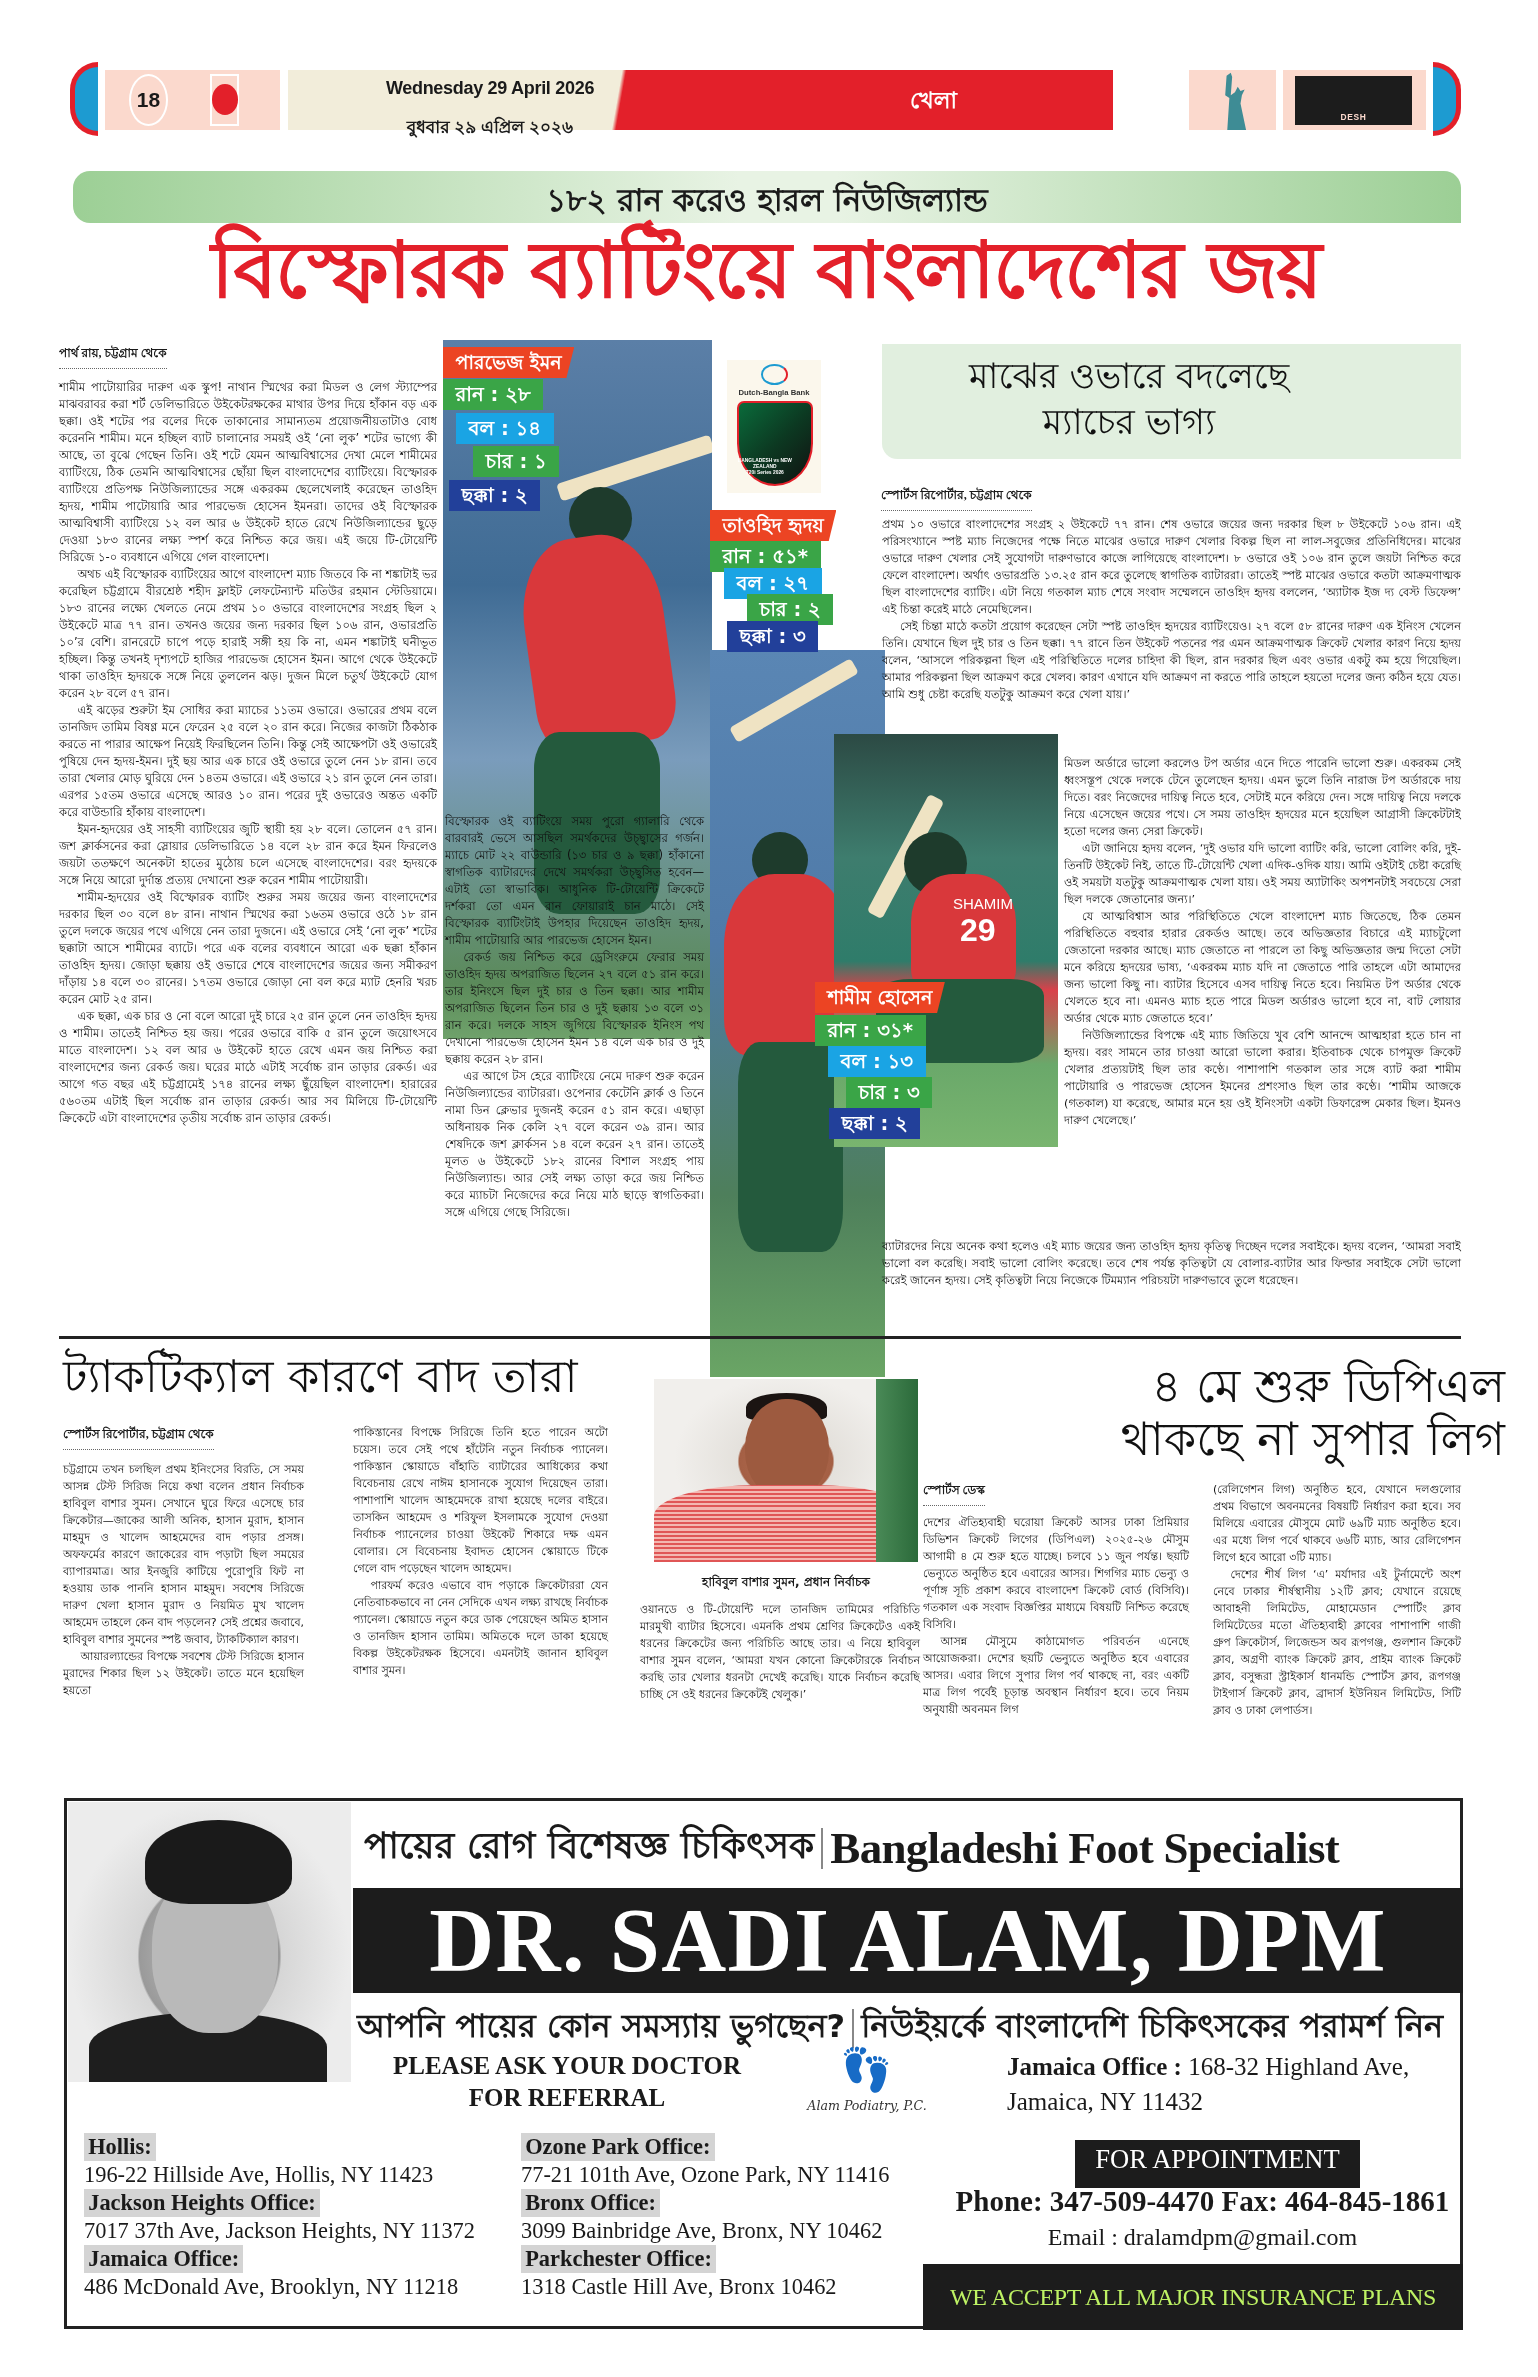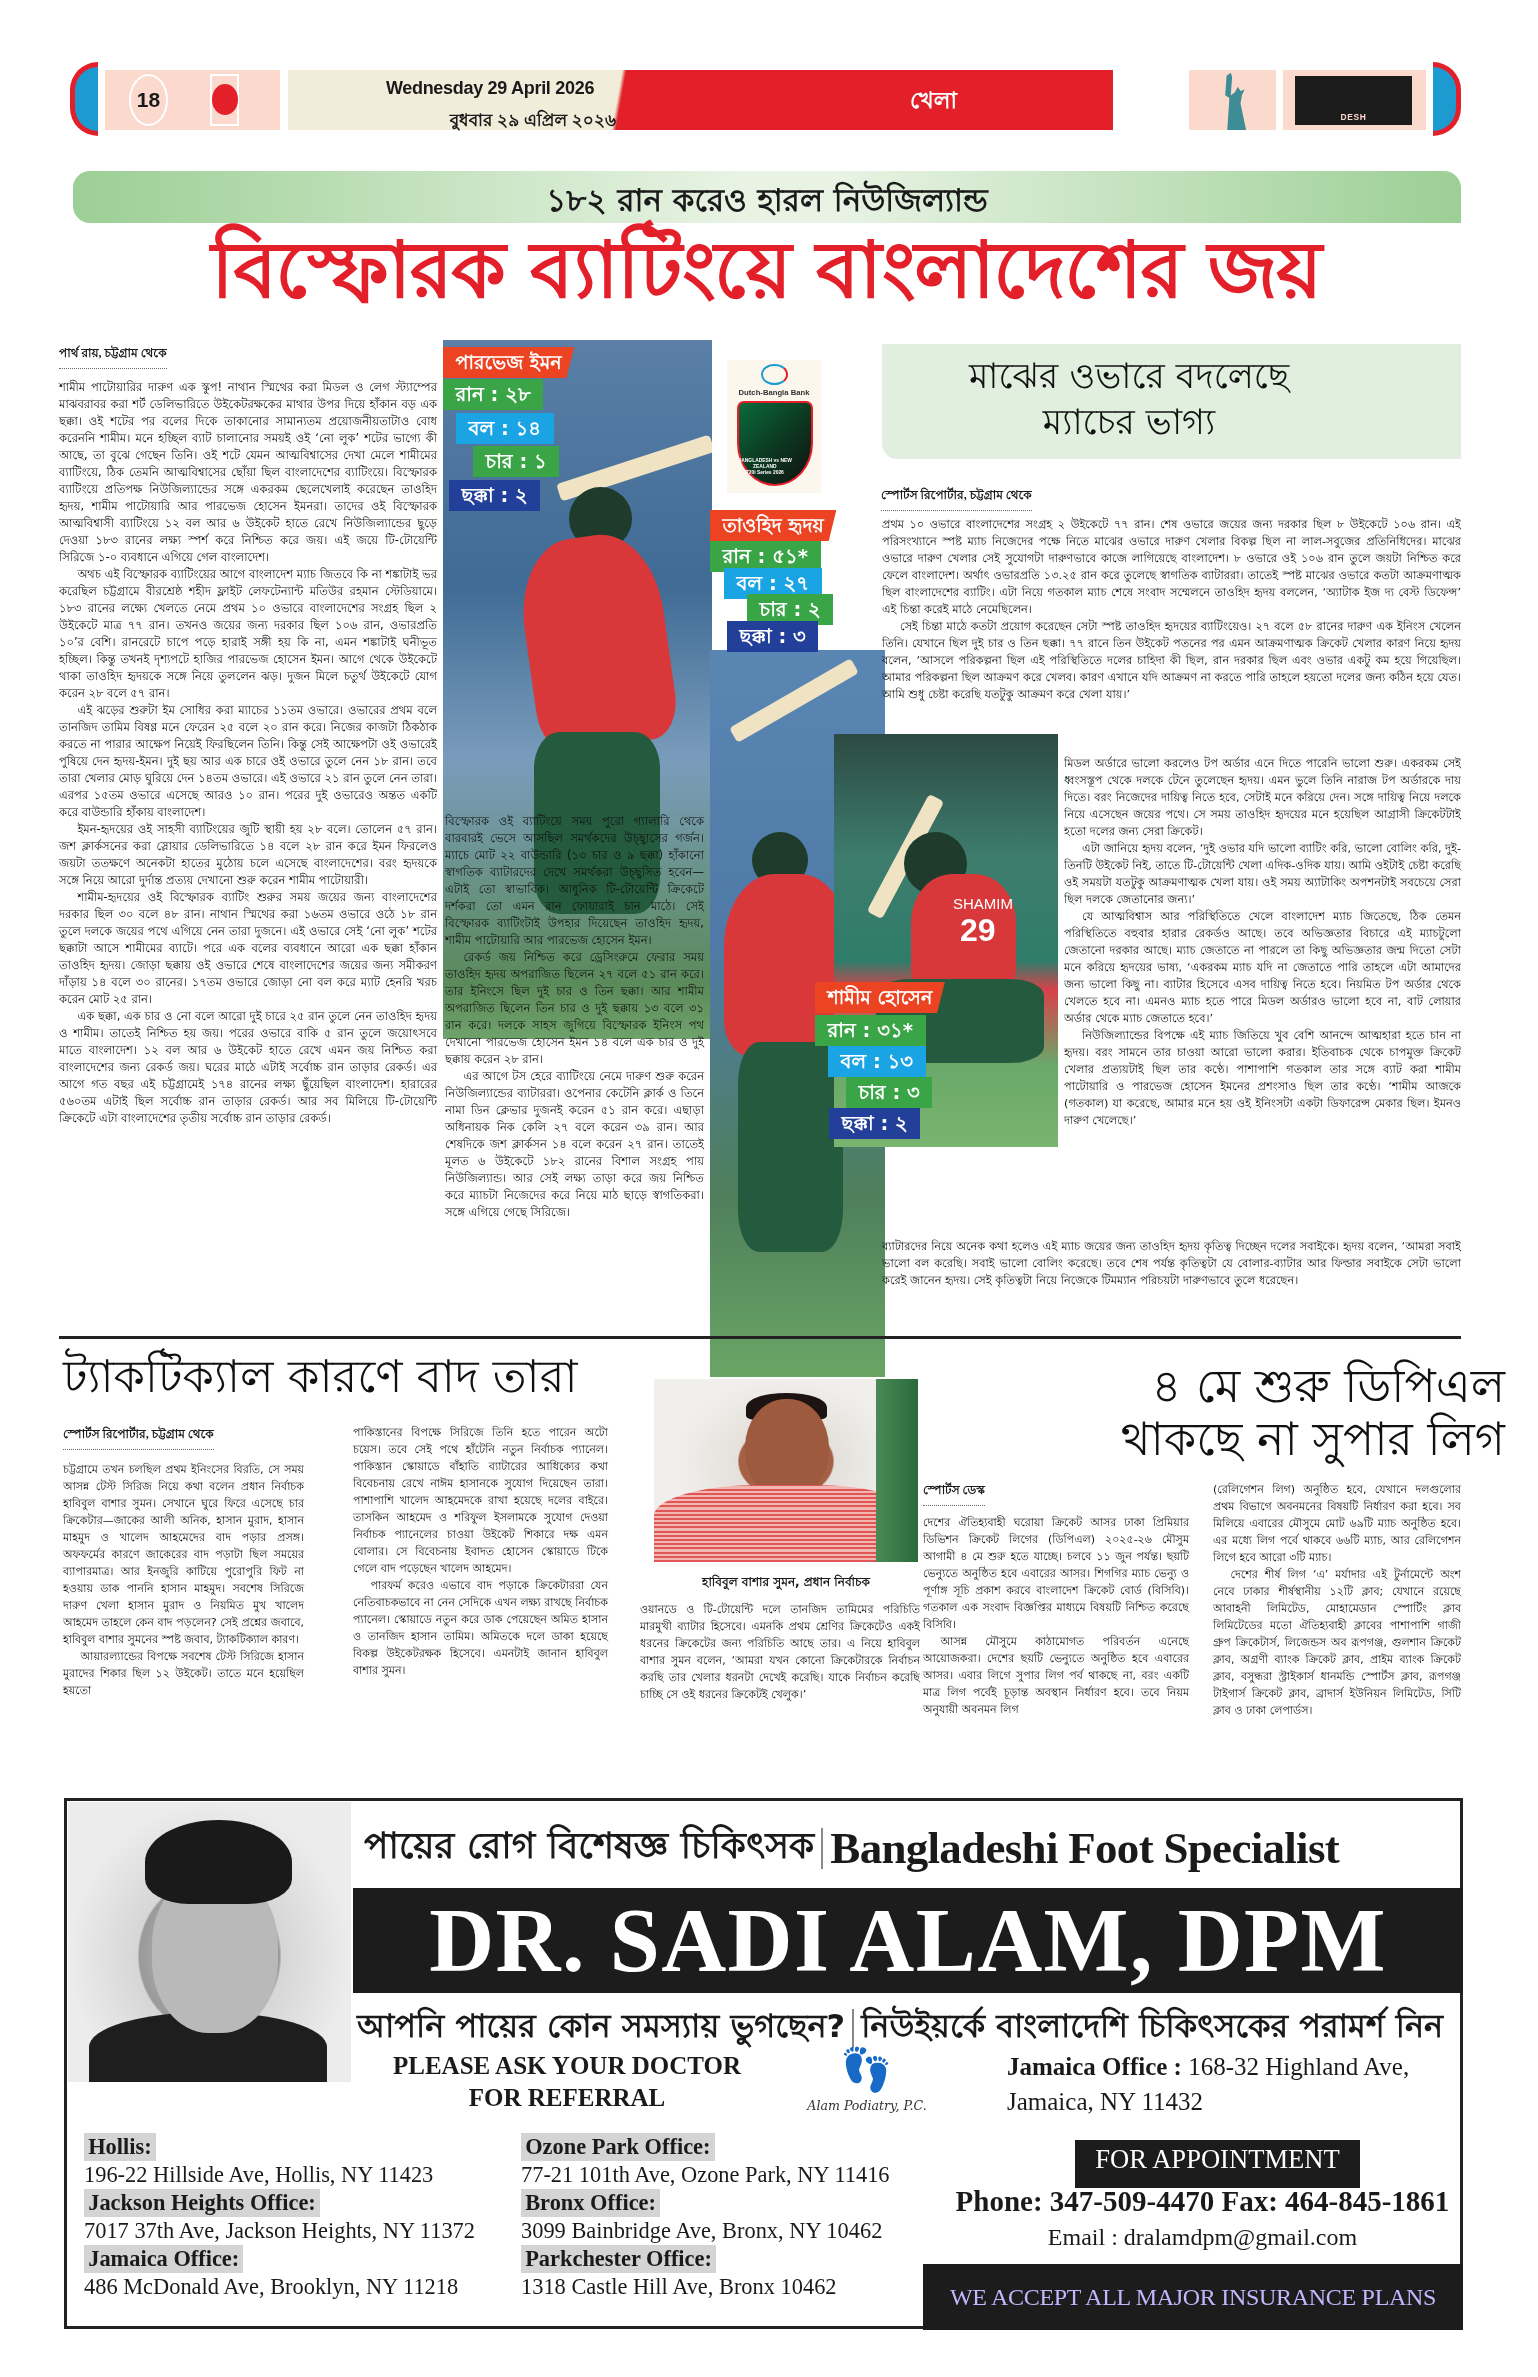--- a/index.html
+++ b/index.html
@@ -8,21 +8,21 @@
   .abs { position: absolute; }
   .hdr-cap-l { left: 70px; top: 62px; width: 28px; height: 74px; border-radius: 37px 0 0 37px; border: 5.6px solid #e3202a; border-right: none; background: #1d9bd1; }
   .hdr-cap-r { left: 1433px; top: 62px; width: 28px; height: 74px; border-radius: 0 37px 37px 0; border: 5.6px solid #e3202a; border-left: none; background: #1d9bd1; }
   .pg-box { left: 105px; top: 70px; width: 175px; height: 60px; background: #fbd9cd; }
   .pg-num { left: 129px; top: 74px; width: 39px; height: 52px; border-radius: 50%; border: 2.1px solid #fff; font-family: "Liberation Sans", sans-serif; font-weight: bold; font-size: 21px; display:flex; align-items:center; justify-content:center; }
   .flag { left: 206px; top: 74px; width: 38px; height: 52px; }
   .flag .pole { position:absolute; left:4.2px; top:0; width:29px; height:52px; border:2.8px solid #fff; }
   .flag .dot { position:absolute; left:5.6px; top:9.8px; width:26.6px; height:31px; border-radius:50%; background:#e3202a; }
   .date-box { left: 288px; top: 70px; width: 825px; height: 60px; background: linear-gradient(100deg, #f2edda 0%, #f2edda 40%, #e3202a 40.5%, #e3202a 100%); overflow:hidden; }
   .date-en { left: 364px; top: 78px; width: 252px; font-family: "Liberation Sans", sans-serif; font-weight: bold; font-size: 18px; letter-spacing: -0.3px; text-align: center; }
-  .date-bn { left: 364px; top: 107px; width: 252px; font-family: "Liberation Sans", sans-serif; font-weight: bold; font-size: 17px; text-align: right; }
+  .date-bn { left: 364px; top: 114px; width: 252px; font-family: "Liberation Sans", sans-serif; font-weight: bold; font-size: 17px; text-align: center; }
   .section-name { left: 881px; top: 83px; width: 105px; color: #fff; font-family: "Liberation Sans", sans-serif; font-weight: bold; font-size: 22.4px; text-align:center; }
   .liberty-box { left: 1189px; top: 70px; width: 87px; height: 60px; background: #fbd9cd; }
   .logo-box { left: 1283px; top: 70px; width: 143px; height: 60px; background: #fbd9cd; }
   .logo-inner { left: 1295px; top: 76px; width: 117px; height: 49px; background: #1c1c1c; color:#fbd9cd; font-family:"Liberation Sans", sans-serif; font-weight:bold; font-size: 8.4px; display:flex; align-items:flex-end; justify-content:center; padding-bottom:2.8px; letter-spacing:0.7px; }
 
   
   .kicker { left: 73px; top: 171px; width: 1388px; height: 52px; border-radius: 17px 17px 0 17px; background: linear-gradient(90deg, #9ccf95 0%, #e8f3e4 48%, #e8f3e4 55%, #9ccf95 100%); }
   .kicker-text { left: 73px; top: 176px; width: 1388px; text-align: center; font-size: 31px; font-weight: bold; font-family: "DejaVu Sans", sans-serif; color:#1a1a1a; }
   .headline { left: 63px; top: 222px; width: 1406px; text-align: center; font-family: "DejaVu Sans", sans-serif; font-weight: bold; font-size: 78px; color: #e3202a; letter-spacing: -1.4px; line-height: 1.25; }
 
@@ -82,21 +82,21 @@
   .ad-logo { left: 797px; top: 2042px; width: 140px; height: 119px; text-align:center; }
   .ad-logo .feet { font-size: 42px; line-height: 56px; color:#222; }
   .ad-logo .brand { font-family:"DejaVu Serif", serif; font-style: italic; font-size: 12.6px; color:#333; }
   .ad-jamaica { left: 1007px; top: 2049px; width: 448px; font-family:"Liberation Serif", serif; font-size: 25px; line-height: 35px; }
   .ad-jamaica b { font-weight: bold; }
   .ad-offices { font-family:"Liberation Serif", serif; font-size: 22.4px; line-height: 28px; }
   .ad-offices .lbl { display:inline-block; background:#d4d4d4; font-weight:bold; padding: 0 4.2px; }
   .ad-appt { left: 1075px; top: 2140px; width: 285px; height: 48px; background:#1c1c1c; color:#fff; font-family:"Liberation Serif", serif; font-size: 26.6px; text-align:center; line-height:38px; }
   .ad-phone { left: 951px; top: 2185px; width: 503px; text-align:center; font-family:"Liberation Serif", serif; font-weight:bold; font-size: 29px; }
   .ad-email { left: 951px; top: 2224px; width: 503px; text-align:center; font-family:"Liberation Serif", serif; font-size: 24px; }
-  .ad-insurance { left: 923px; top: 2264px; width: 540px; height: 66px; background:#1c1c1c; color:#c4b5fd; font-family:"Liberation Serif", serif; font-size: 24px; text-align:center; line-height: 66px; letter-spacing: -0.3px; }
+  .ad-insurance { left: 923px; top: 2264px; width: 540px; height: 66px; background:#1c1c1c; color:#bef264; font-family:"Liberation Serif", serif; font-size: 24px; text-align:center; line-height: 66px; letter-spacing: -0.3px; }
 </style>
 </head>
 <body>
 
 <div class="abs hdr-cap-l"></div>
 <div class="abs hdr-cap-r"></div>
 <div class="abs pg-box"></div>
 <div class="abs pg-num">18</div>
 <div class="abs flag">
     <div class="pole"></div>

